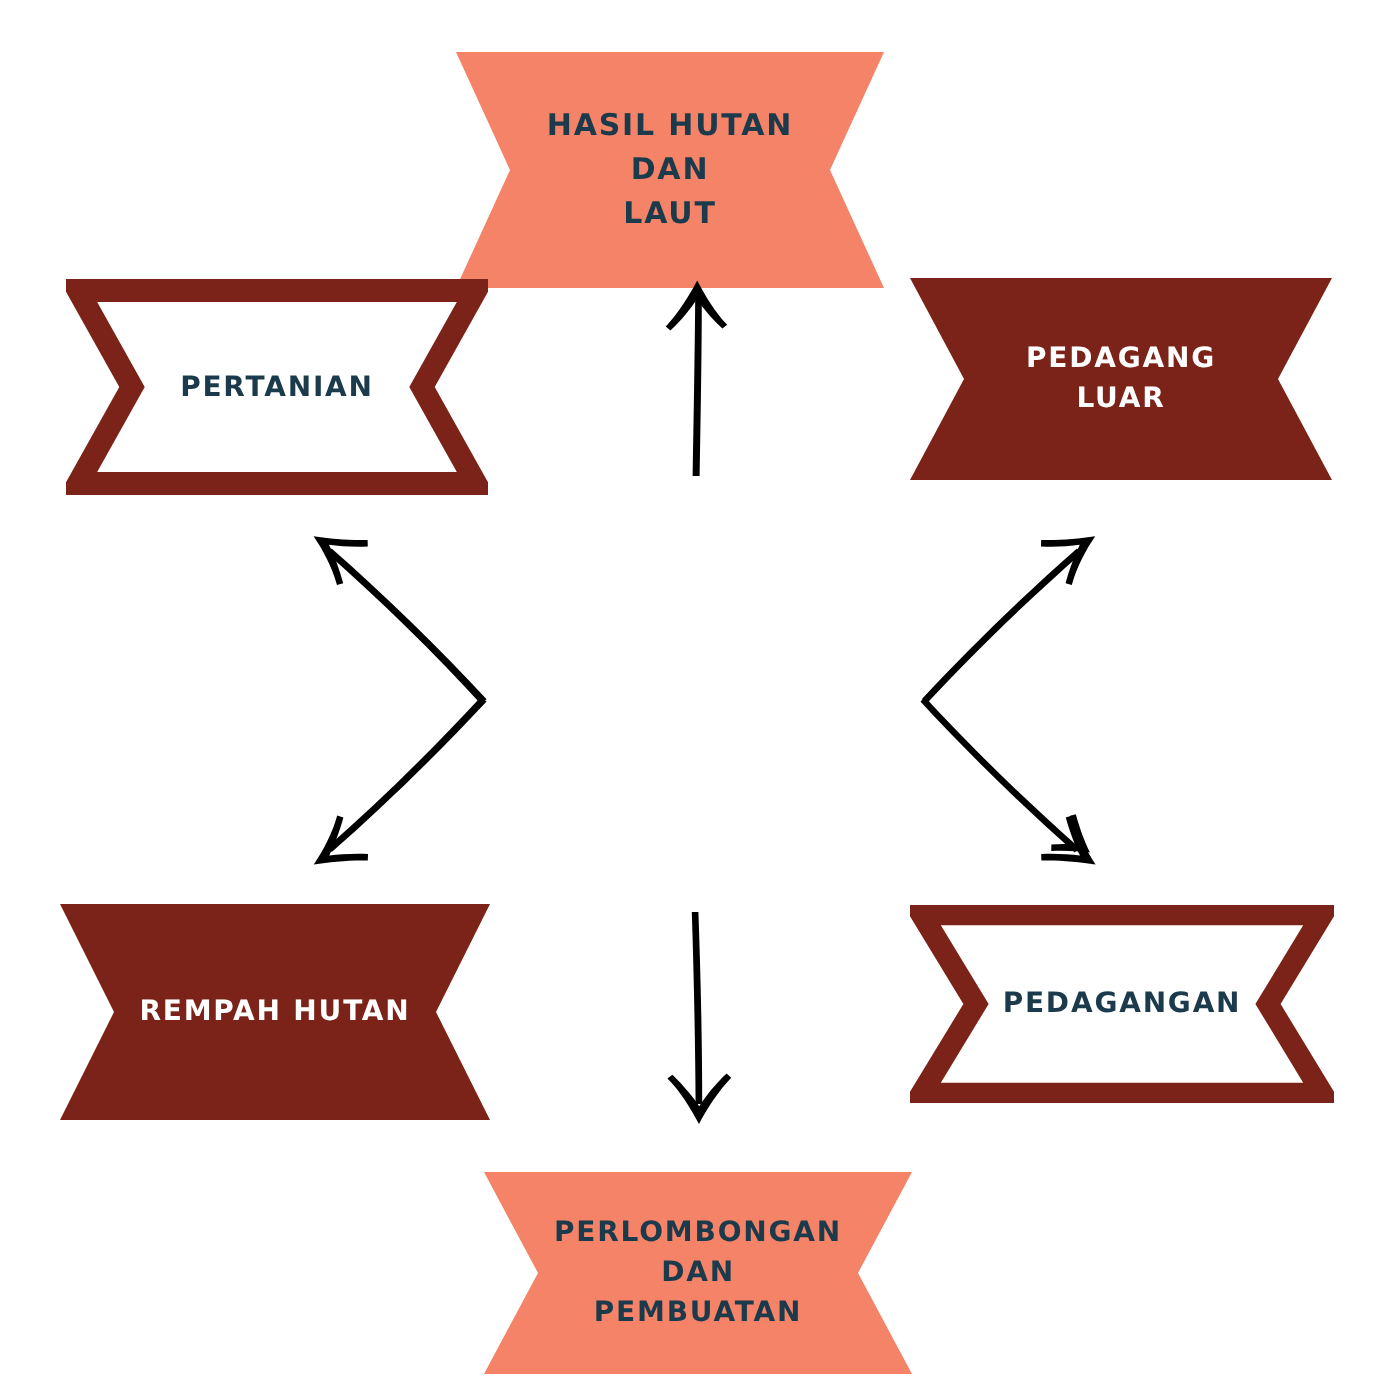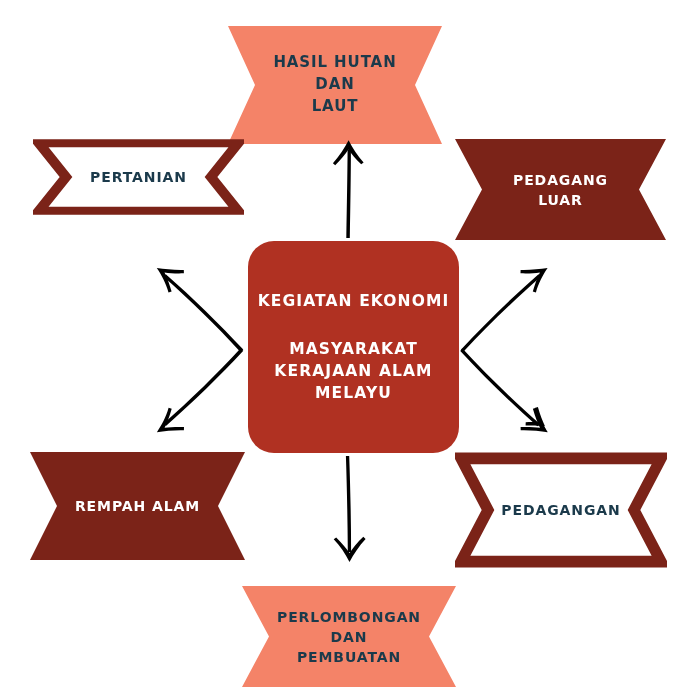--- a/index.html
+++ b/index.html
@@ -72,24 +72,24 @@
     z-index: 2;
     text-align: center;
     font-weight: 700;
     line-height: 1.45;
     letter-spacing: 0.9px;
     white-space: pre-line;
     pointer-events: none;
   }
 
   
-  #node-pertanian  { left: 33px;  top: 139px; width: 211px; height: 76px; }
+  #node-pertanian  { left: 33px;  top: 139px; width: 211px; height: 109px; }
   #node-pedagang-luar { left: 455px; top: 139px; width: 211px; height: 101px; }
   #node-rempah-ratus  { left: 30px;  top: 452px; width: 215px; height: 108px; }
-  #node-pedagangan    { left: 455px; top: 452px; width: 212px; height: 116px; }
+  #node-pedagangan    { left: 455px; top: 452px; width: 212px; height: 100px; }
 
   
   #node-hasil-hutan   { left: 228px; top: 26px;  width: 214px; height: 118px; }
   #node-perlombongan  { left: 242px; top: 586px; width: 214px; height: 101px; }
 
   .label-dark  { color: #1b3a4b; }
   .label-light { color: #ffffff; }
 
   .fs-14 { font-size: 14px; }
   .fs-15 { font-size: 15px; }
@@ -136,45 +136,39 @@
       <path d="M0,0 L211,0 L184,52.5 L211,105 L0,105 L27,52.5 Z" fill="#7b2318"></path>
     </svg>
     <div class="label label-light fs-14">PEDAGANG
 LUAR</div>
   </div>
 
   <div class="ribbon node" id="node-rempah-ratus">
     <svg viewBox="0 0 215 108" preserveAspectRatio="none">
       <path d="M0,0 L215,0 L188,54 L215,108 L0,108 L27,54 Z" fill="#7b2318"></path>
     </svg>
-    <div class="label label-light fs-14">REMPAH ALAM</div>
+    <div class="label label-light fs-14">REMPAH HUTAN</div>
   </div>
 
   <div class="ribbon node" id="node-pedagangan">
     <svg viewBox="0 0 212 108" preserveAspectRatio="none">
       <path d="M6,6 L206,6 L179,54 L206,102 L6,102 L33,54 Z" fill="#ffffff" stroke="#7b2318" stroke-width="11" stroke-linejoin="miter"></path>
     </svg>
     <div class="label label-dark fs-14">PEDAGANGAN</div>
   </div>
 
   <div class="ribbon node" id="node-perlombongan">
     <svg viewBox="0 0 214 101" preserveAspectRatio="none">
       <path d="M0,0 L214,0 L187,50.5 L214,101 L0,101 L27,50.5 Z" fill="#f48368"></path>
     </svg>
     <div class="label label-dark fs-14">PERLOMBONGAN
 DAN
 PEMBUATAN</div>
   </div>
 
-  <div class="node" id="center-node">
-    <div class="label" id="center-title">KEGIATAN EKONOMI</div>
-    <div class="label" id="center-subtitle">MASYARAKAT
-KERAJAAN ALAM
-MELAYU</div>
-  </div>
 
   <svg id="arrow-layer" viewBox="0 0 700 700">
 
     <g>
       <path class="arrow-stroke" d="M346.3,238 C346.9,205 347.4,175 347.6,149.5 L350.9,149.4 C350.9,175 350.4,205 349.8,238 Z"></path>
       <path class="arrow-stroke" d="M348.6,140.2 C352.4,147.5 357.6,156.1 363.6,162.4 L361.2,164.3 C355.8,159.2 351.6,154.1 348.4,149.6 C345.2,154.4 341.0,159.8 335.2,165.3 L332.9,163.2 C339.2,156.4 344.7,147.7 348.6,140.2 Z"></path>
     </g>
 
     <g>
       <path class="arrow-stroke" d="M349.2,456 C350.4,490 351.1,522 351.1,552 L347.8,552 C347.6,522 347.0,490 345.9,456 Z"></path>

